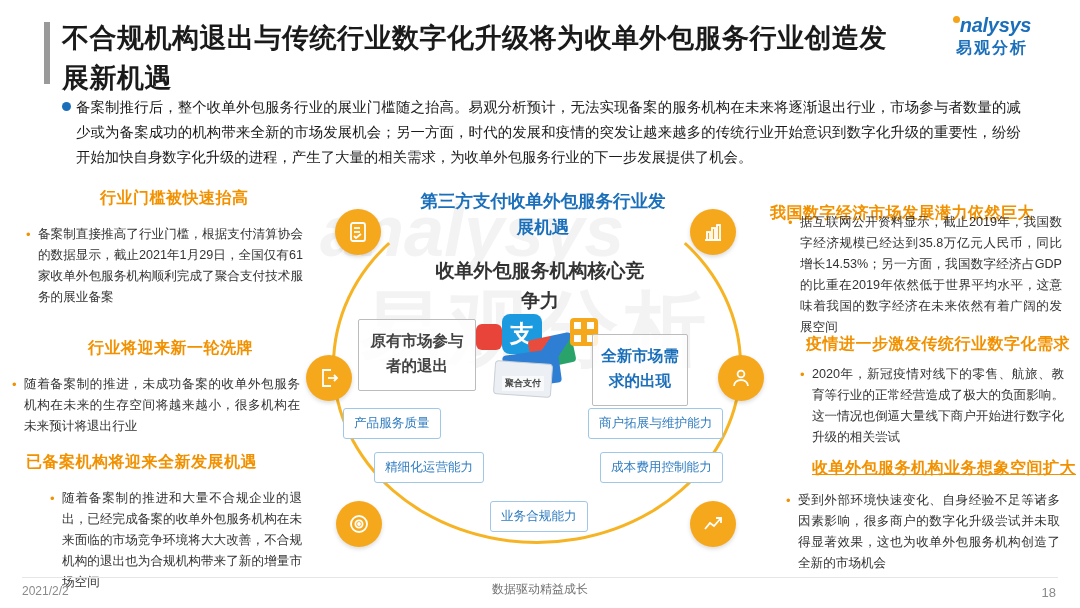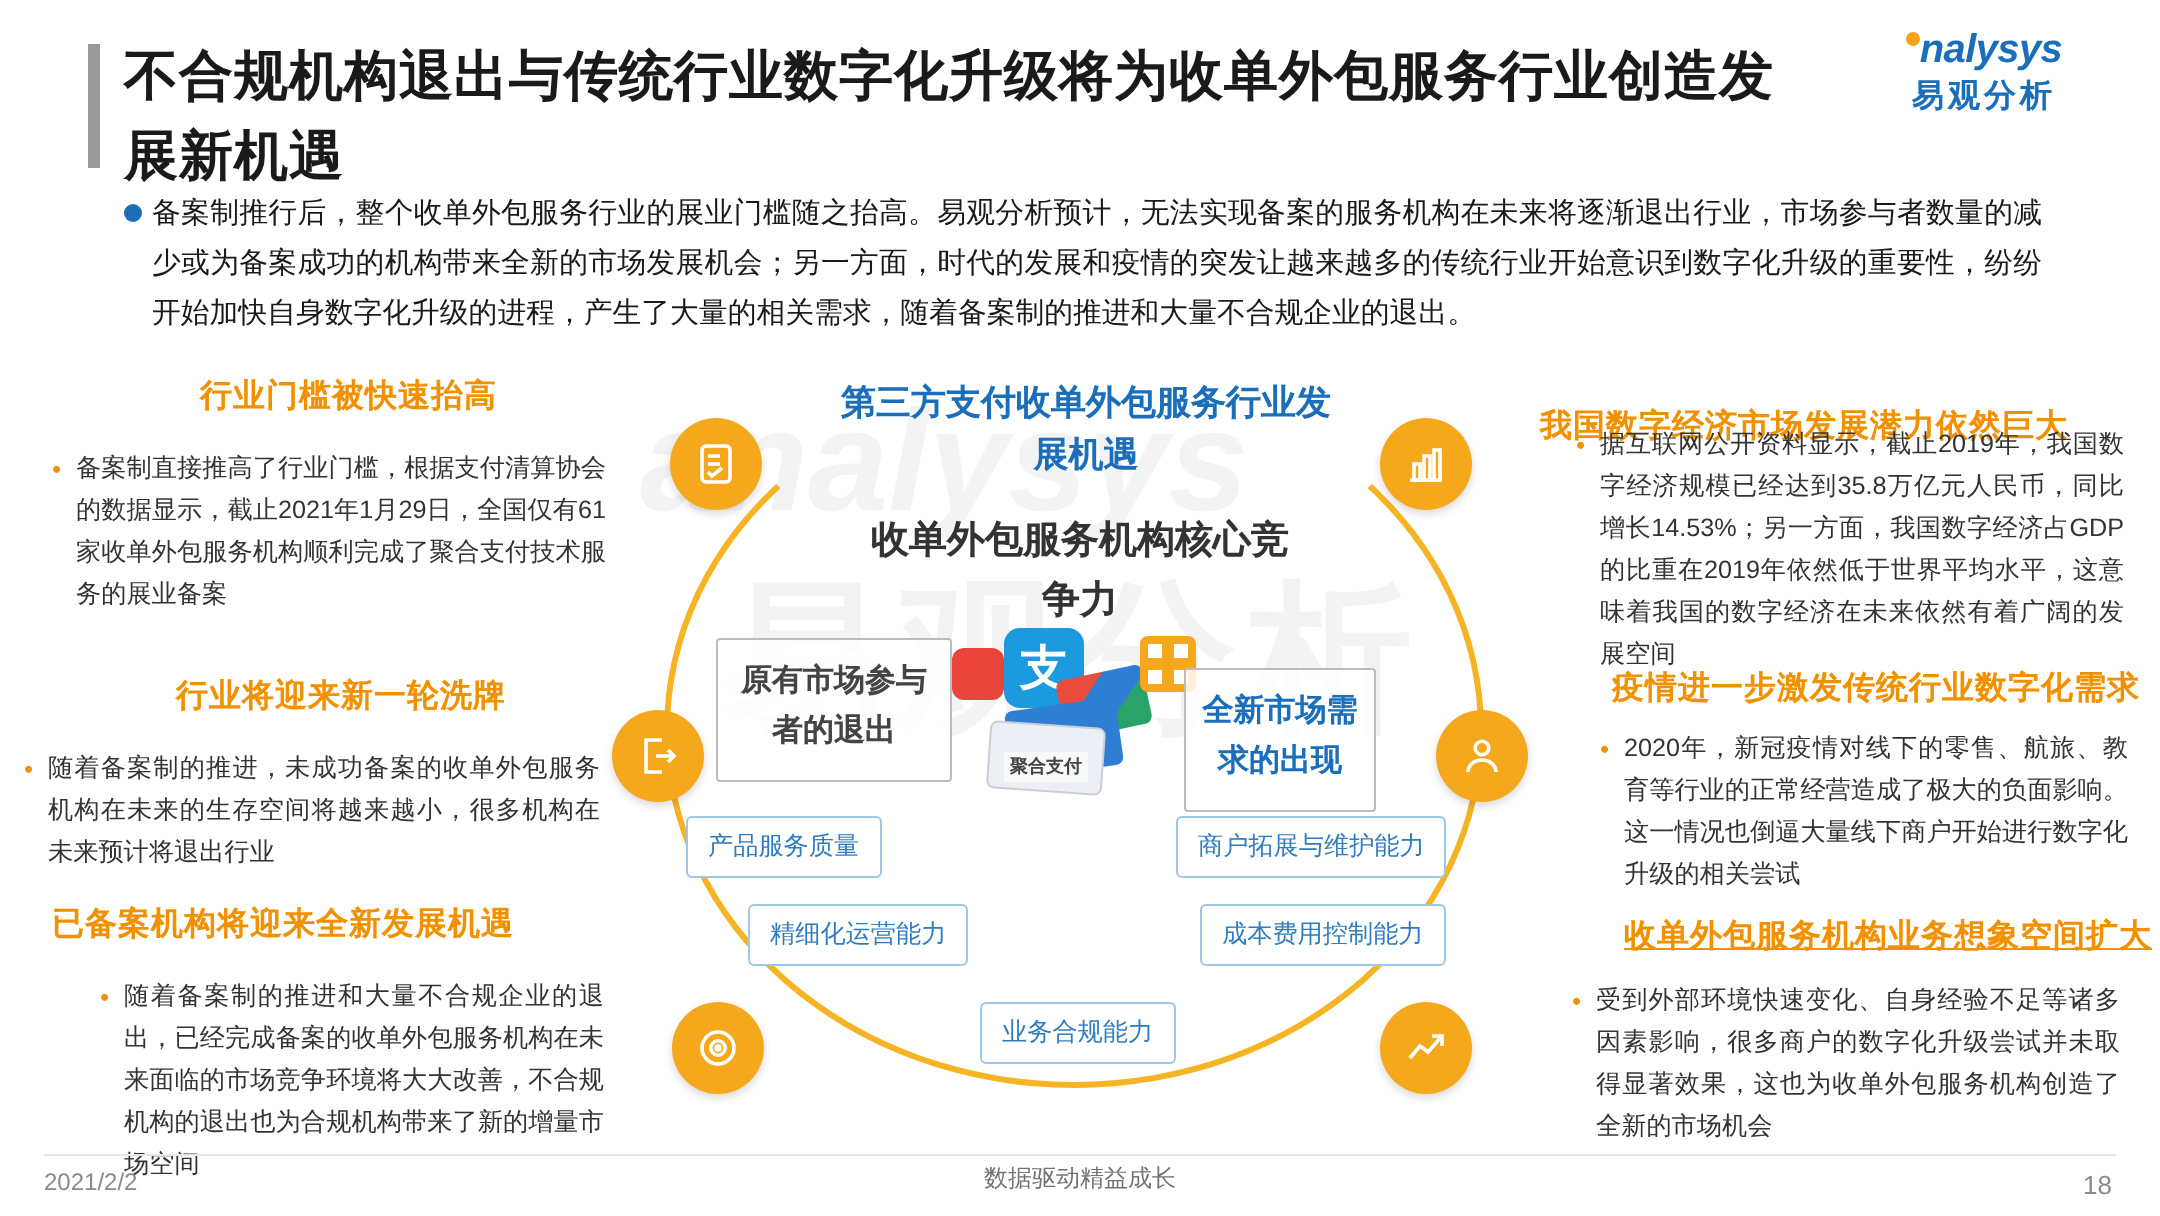--- a/index.html
+++ b/index.html
@@ -334,21 +334,21 @@
 
   <div class="title-bar"></div>
   <div class="title">不合规机构退出与传统行业数字化升级将为收单外包服务行业创造发展新机遇</div>
 
   <div class="logo">
     <div class="logo-main"><span class="logo-dot"></span><span class="blue">nalysys</span></div>
     <div class="logo-sub">易观分析</div>
   </div>
 
   <div class="summary-bullet"></div>
-  <div class="summary">备案制推行后，整个收单外包服务行业的展业门槛随之抬高。易观分析预计，无法实现备案的服务机构在未来将逐渐退出行业，市场参与者数量的减少或为备案成功的机构带来全新的市场发展机会；另一方面，时代的发展和疫情的突发让越来越多的传统行业开始意识到数字化升级的重要性，纷纷开始加快自身数字化升级的进程，产生了大量的相关需求，随着备案制的推进和大量不合规企业的退出。</div>
+  <div class="summary">备案制推行后，整个收单外包服务行业的展业门槛随之抬高。易观分析预计，无法实现备案的服务机构在未来将逐渐退出行业，市场参与者数量的减少或为备案成功的机构带来全新的市场发展机会；另一方面，时代的发展和疫情的突发让越来越多的传统行业开始意识到数字化升级的重要性，纷纷开始加快自身数字化升级的进程，产生了大量的相关需求，为收单外包服务行业的下一步发展提供了机会。</div>
 
   <div class="watermark">
     <div class="wm-1">analysys</div>
     <div class="wm-2">易观分析</div>
   </div>
 
   <div class="ring"></div>
   <div class="center-title">第三方支付收单外包服务行业发展机遇</div>
   <div class="ring-inner-label">收单外包服务机构核心竞争力</div>
 

